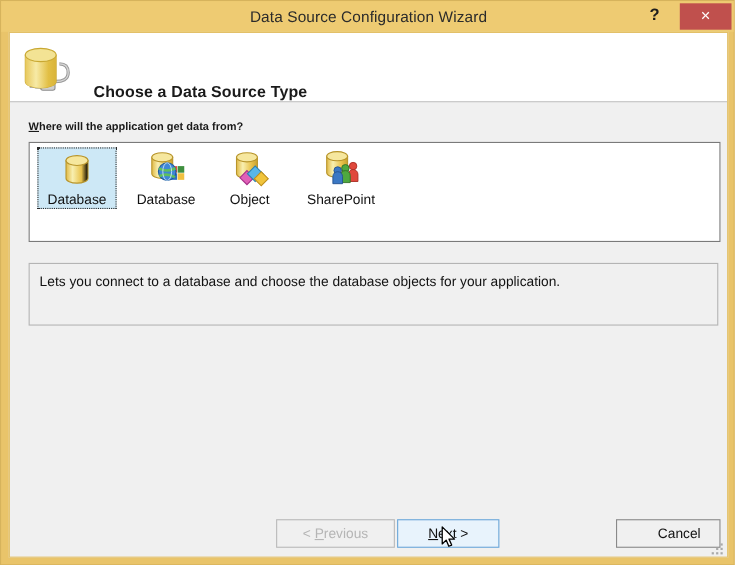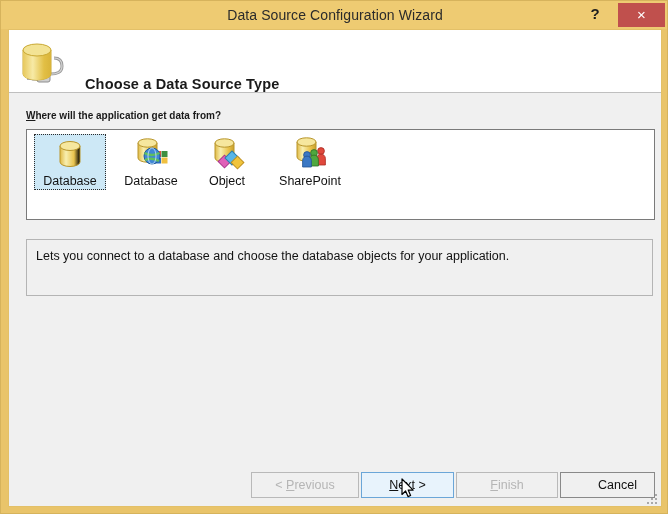--- a/index.html
+++ b/index.html
@@ -381,21 +381,20 @@
     <div class="descpane">
       <div class="desc-text">Lets you connect to a database and choose the database objects for your application.</div>
     </div>
 
     <div class="btnrow">
 
       <div class="btn" style="left:242px; width:108px;"><span>&lt; </span><u>P</u><span>revious</span></div>
 
       <div class="btn hover" style="left:352px; width:93px;"><u>N</u><span>ext</span><span> &gt;</span></div>
 
-      <div class="btn" style="left:447px; width:102px;"><u>F</u><span>inish</span></div>
 
       <div class="btn enabled" style="left:551px; width:95px;"><span>Cancel</span></div>
 
       <span class="grip">
         <i style="left:9px; top:0px;"></i>
         <i style="left:5px; top:4px;"></i>
         <i style="left:9px; top:4px;"></i>
         <i style="left:1px; top:8px;"></i>
         <i style="left:5px; top:8px;"></i>
         <i style="left:9px; top:8px;"></i>

